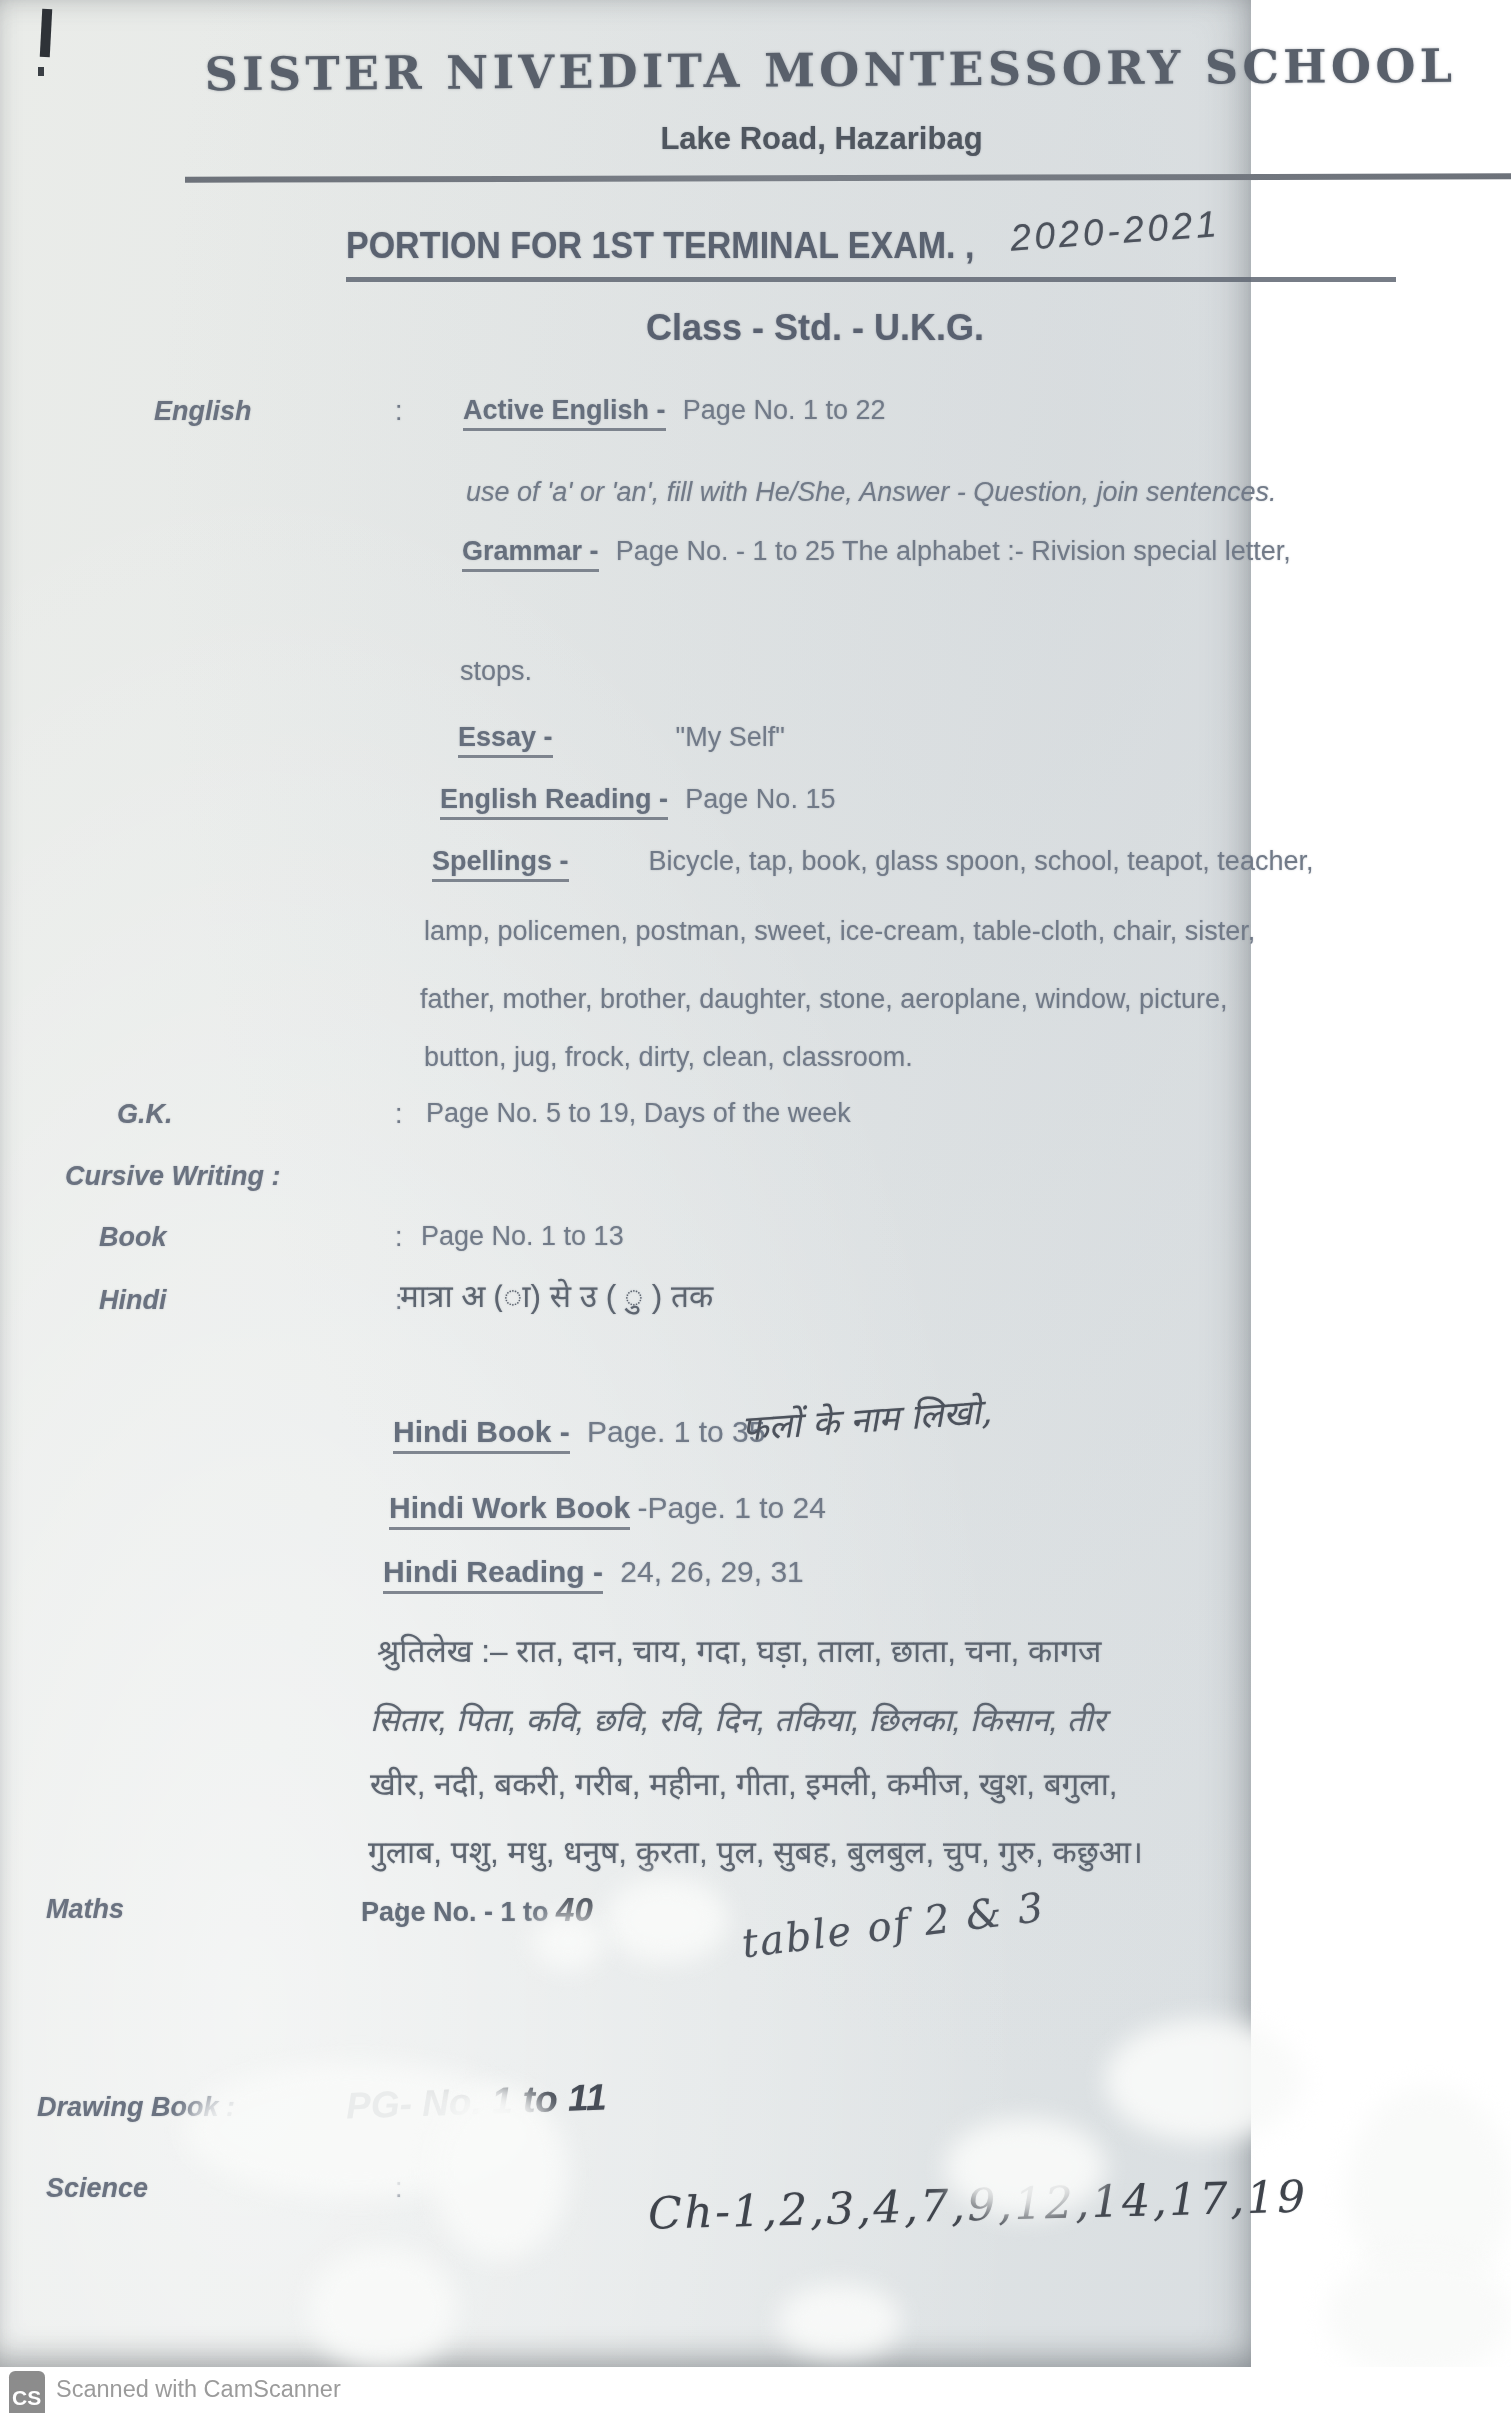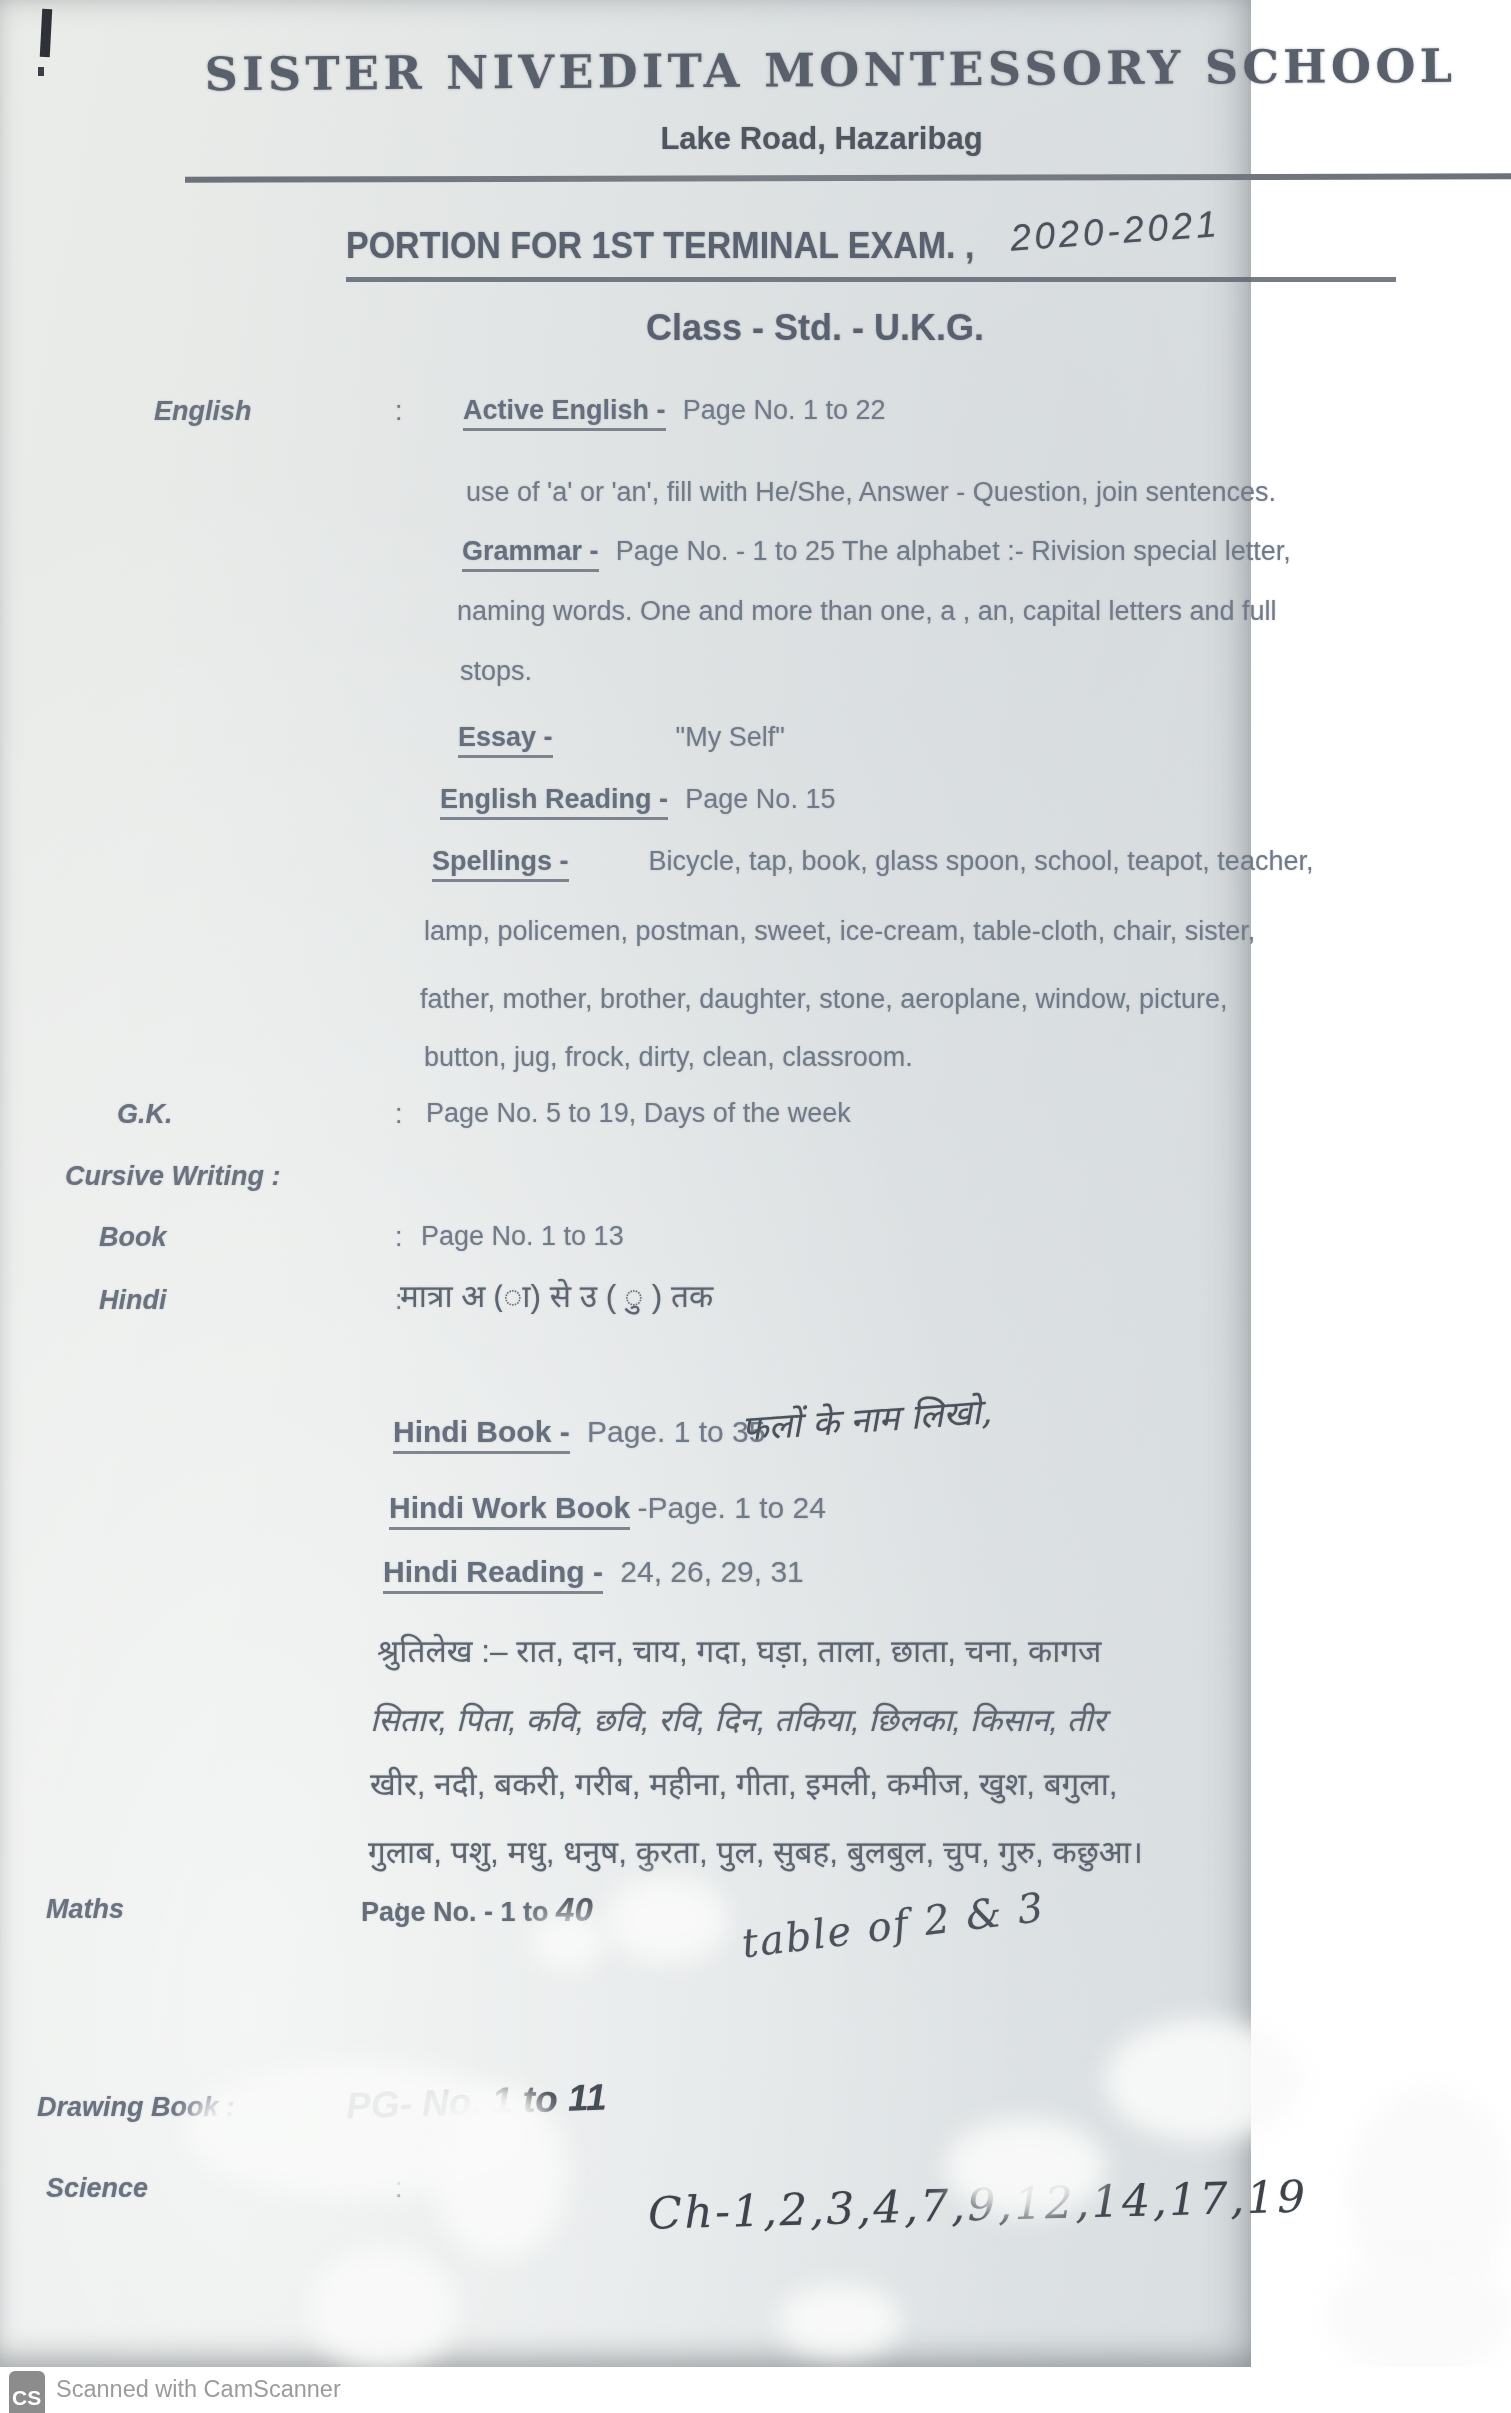--- a/index.html
+++ b/index.html
@@ -81,25 +81,24 @@
     <span class="year hw">2020-2021</span>
   </div>
 
   <div class="classline">Class - Std. - U.K.G.</div>
 
   <div class="line label" style="left:154px;top:396px;">English</div>
   <div class="line" style="left:395px;top:396px;">:</div>
   <div class="line" style="left:463px;top:395px;">
     <span class="heading">Active English -</span><span class="gap">Page No. 1 to 22</span>
   </div>
-  <div class="line" style="left:466px;top:477px;">use of 'a' or 'an', fill with He/She, Answer - Question, join sentences.</div>
+  <div class="line" style="left:466px;top:477px;font-style:italic;">use of 'a' or 'an', fill with He/She, Answer - Question, join sentences.</div>
   <div class="line" style="left:462px;top:536px;">
     <span class="heading">Grammar -</span><span class="gap">Page No. - 1 to 25 The alphabet :- Rivision special letter,</span>
   </div>
-  <div class="line" style="left:457px;top:596px;">naming words. One and more than one, a , an, capital letters and full</div>
   <div class="line" style="left:460px;top:656px;">stops.</div>
   <div class="line" style="left:458px;top:722px;">
     <span class="heading">Essay -</span><span class="gap" style="margin-left:123px;">"My Self"</span>
   </div>
   <div class="line" style="left:440px;top:784px;">
     <span class="heading">English Reading -</span><span class="gap">Page No. 15</span>
   </div>
   <div class="line" style="left:432px;top:846px;">
     <span class="heading">Spellings -</span><span class="gap" style="margin-left:80px;">Bicycle, tap, book, glass spoon, school, teapot, teacher,</span>
   </div>

